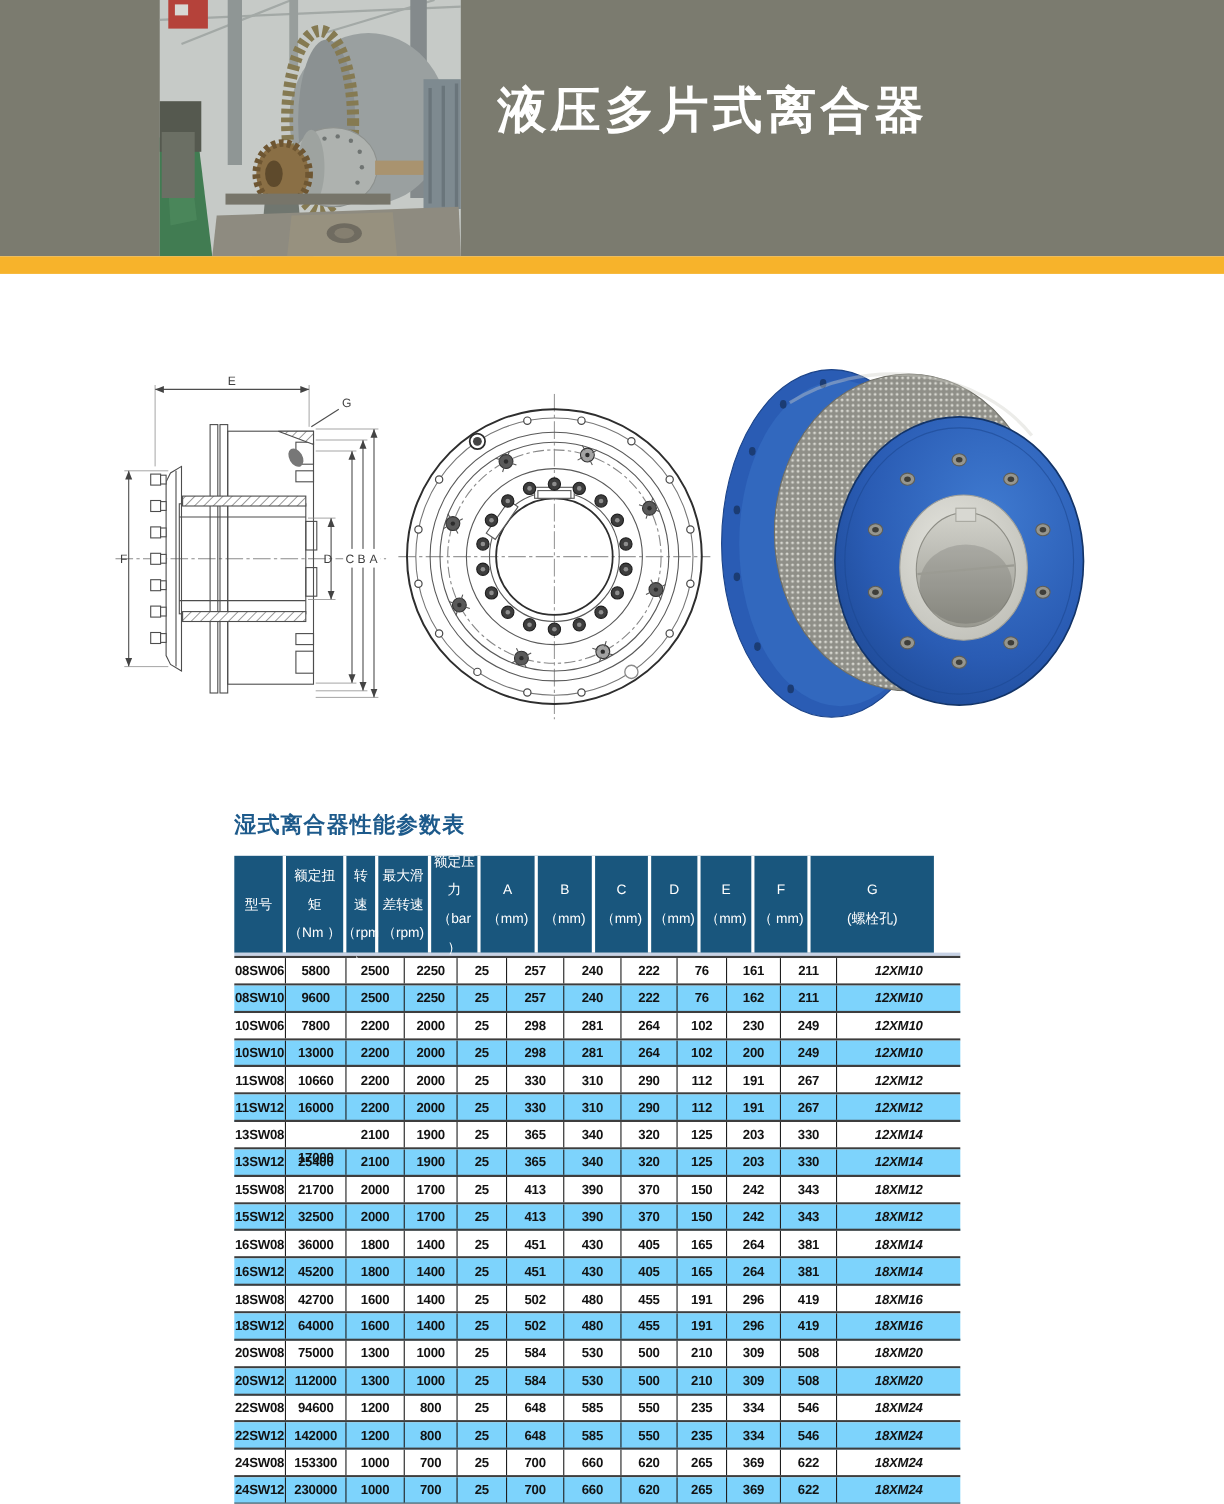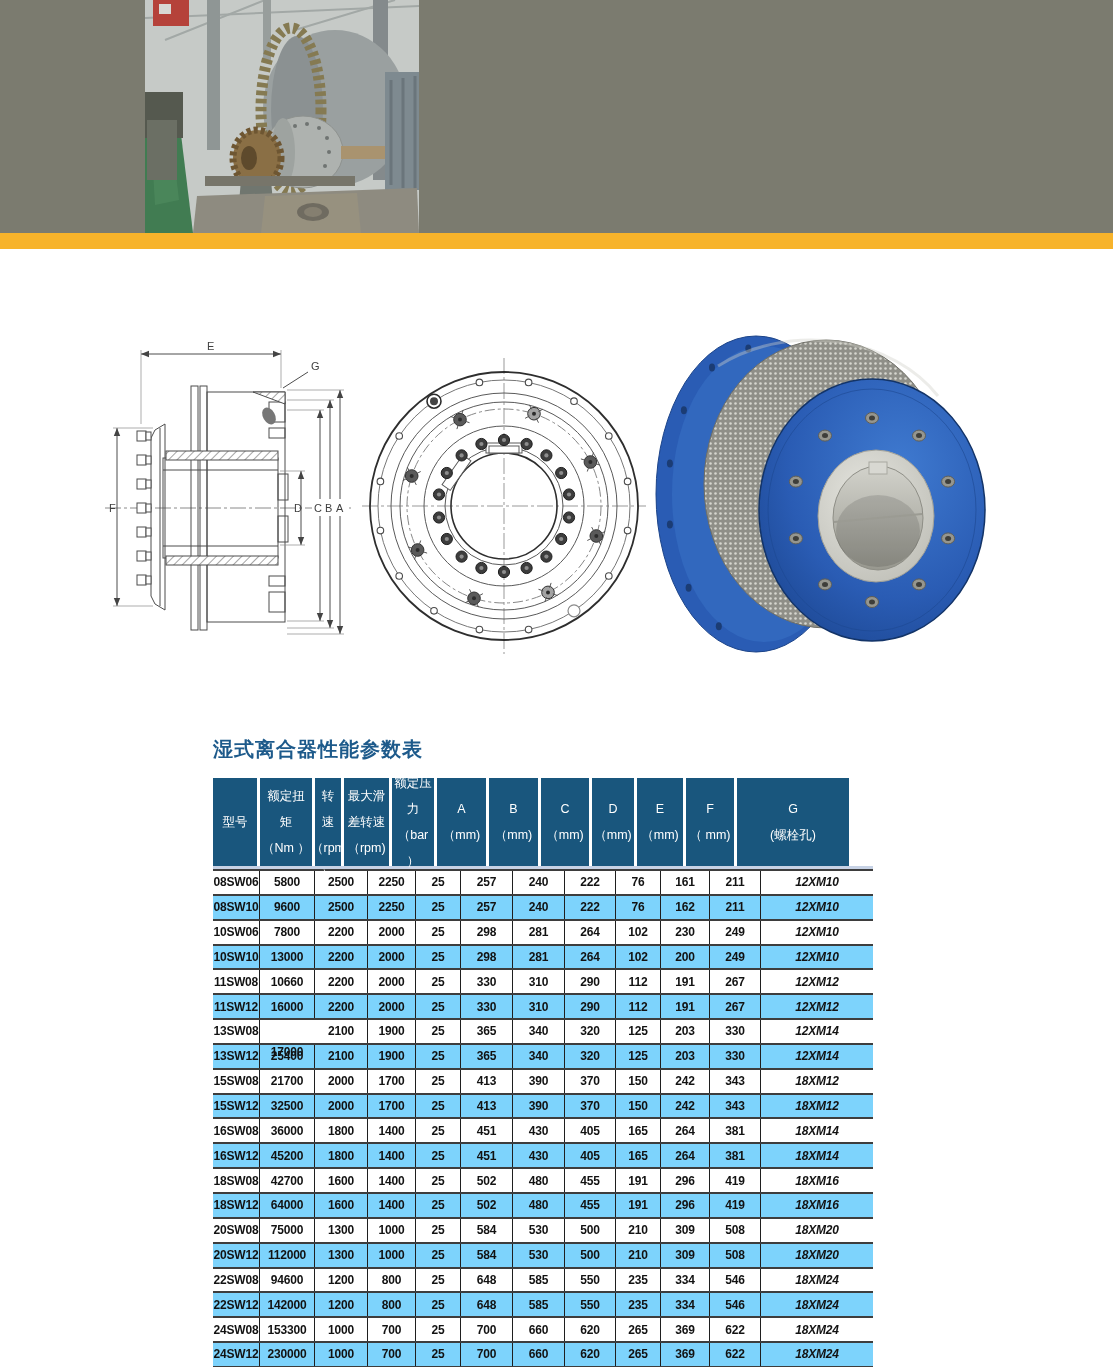--- a/index.html
+++ b/index.html
@@ -79,20 +79,21 @@
       <rect x="240" y="72" width="34" height="118" fill="#7e8a90"></rect>
       <line x1="246" y1="80" x2="246" y2="185" stroke="#6a757b" stroke-width="3"></line>
       <line x1="258" y1="78" x2="258" y2="188" stroke="#6a757b" stroke-width="3"></line>
       <line x1="270" y1="76" x2="270" y2="190" stroke="#6a757b" stroke-width="3"></line>
       <rect x="60" y="176" width="150" height="10" fill="#77756a"></rect>
       <polygon points="52,196 272,188 274,233 48,233" fill="#8e8b80"></polygon>
       <polygon points="120,196 212,193 216,233 116,233" fill="#97917f"></polygon>
       <ellipse cx="168" cy="212" rx="16" ry="9" fill="#6f6b60"></ellipse>
       <ellipse cx="168" cy="212" rx="9" ry="5" fill="#857f70"></ellipse>
     </svg>
+    <h1 class="page-title">液压多片式离合器</h1>
   </header>
   <div class="stripe"></div>
 
   <svg class="fig-side" width="250" height="304" viewBox="0 0 250 304">
     <defs>
       <pattern id="hatch" width="6" height="6" patternUnits="userSpaceOnUse" patternTransform="rotate(45)">
         <rect width="6" height="6" fill="#ffffff"></rect>
         <line x1="0" y1="0" x2="0" y2="6" stroke="#666" stroke-width="1.2"></line>
       </pattern>
       <marker id="arrE" markerWidth="9" markerHeight="8" refX="8" refY="4" orient="auto" markerUnits="userSpaceOnUse">

